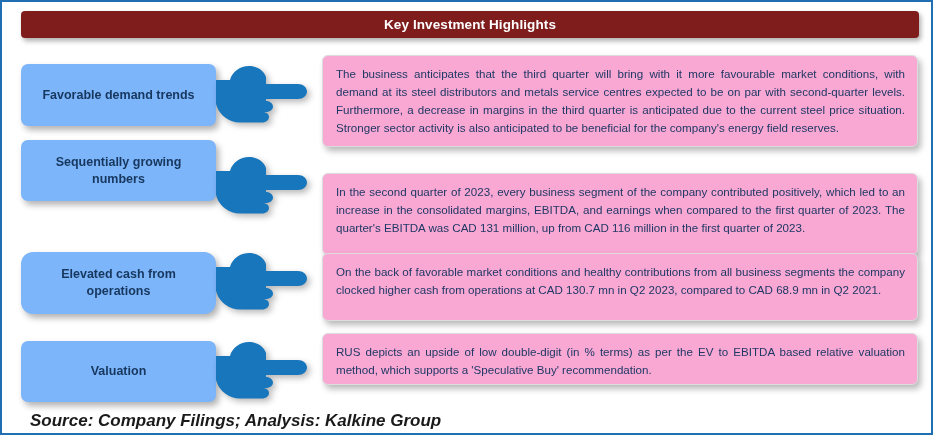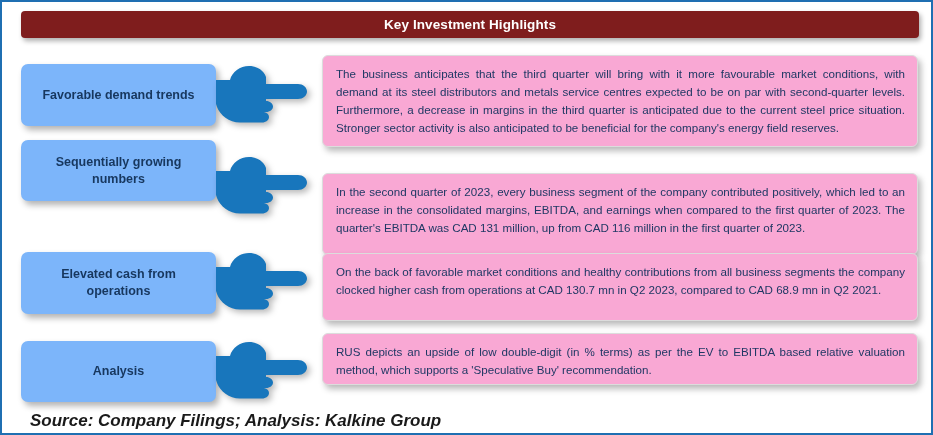--- a/index.html
+++ b/index.html
@@ -152,36 +152,36 @@
       <svg viewBox="0 0 92 62" xmlns="http://www.w3.org/2000/svg" aria-hidden="true">
         <path fill="#1876BC" d="M0 16 L14 16 C16 8 24 2 33 2 C42 2 48 7 50 13 L50 20 L82 20 C87 20 91 23.5 91 27.5 C91 31.5 87 35 82 35 L50 35 L50 37 C54 37 57 39.5 57 42.5 C57 45.5 54 48 50 48 L48 48 C51 48.5 53 50.5 53 53 C53 56 50 58.5 46 58.5 L24 58.5 C13 58.5 4 51 1 43 L0 40 Z"></path>
       </svg>
     </div>
     <div class="text-card" style="top:155px; height:82px;margin-top:16px;">
       <p class="text-card-body">In the second quarter of 2023, every business segment of the company contributed positively, which led to an increase in the consolidated margins, EBITDA, and earnings when compared to the first quarter of 2023. The quarter's EBITDA was CAD 131 million, up from CAD 116 million in the first quarter of 2023.</p>
     </div>
   </div>
 
   <div class="row">
-    <div class="label-chip" style="top:250px; height:62px;">
+    <div class="label-chip" style="top:250px; height:62px;border-radius:12px;">
       <span class="label-chip-text">Elevated cash from operations</span>
     </div>
     <div class="hand-icon" style="left:214px; top:249px;">
       <svg viewBox="0 0 92 62" xmlns="http://www.w3.org/2000/svg" aria-hidden="true">
         <path fill="#1876BC" d="M0 16 L14 16 C16 8 24 2 33 2 C42 2 48 7 50 13 L50 20 L82 20 C87 20 91 23.5 91 27.5 C91 31.5 87 35 82 35 L50 35 L50 37 C54 37 57 39.5 57 42.5 C57 45.5 54 48 50 48 L48 48 C51 48.5 53 50.5 53 53 C53 56 50 58.5 46 58.5 L24 58.5 C13 58.5 4 51 1 43 L0 40 Z"></path>
       </svg>
     </div>
     <div class="text-card" style="top:251px; height:68px;">
       <p class="text-card-body">On the back of favorable market conditions and healthy contributions from all business segments the company clocked higher cash from operations at CAD 130.7 mn in Q2 2023, compared to CAD 68.9 mn in Q2 2021.</p>
     </div>
   </div>
 
   <div class="row">
     <div class="label-chip" style="top:339px; height:61px;">
-      <span class="label-chip-text">Analysis</span>
+      <span class="label-chip-text">Valuation</span>
     </div>
     <div class="hand-icon" style="left:214px; top:338px;">
       <svg viewBox="0 0 92 62" xmlns="http://www.w3.org/2000/svg" aria-hidden="true">
         <path fill="#1876BC" d="M0 16 L14 16 C16 8 24 2 33 2 C42 2 48 7 50 13 L50 20 L82 20 C87 20 91 23.5 91 27.5 C91 31.5 87 35 82 35 L50 35 L50 37 C54 37 57 39.5 57 42.5 C57 45.5 54 48 50 48 L48 48 C51 48.5 53 50.5 53 53 C53 56 50 58.5 46 58.5 L24 58.5 C13 58.5 4 51 1 43 L0 40 Z"></path>
       </svg>
     </div>
     <div class="text-card" style="top:331px; height:52px;">
       <p class="text-card-body">RUS depicts an upside of low double-digit (in % terms) as per the EV to EBITDA based relative valuation method, which supports a 'Speculative Buy' recommendation.</p>
     </div>
   </div>

